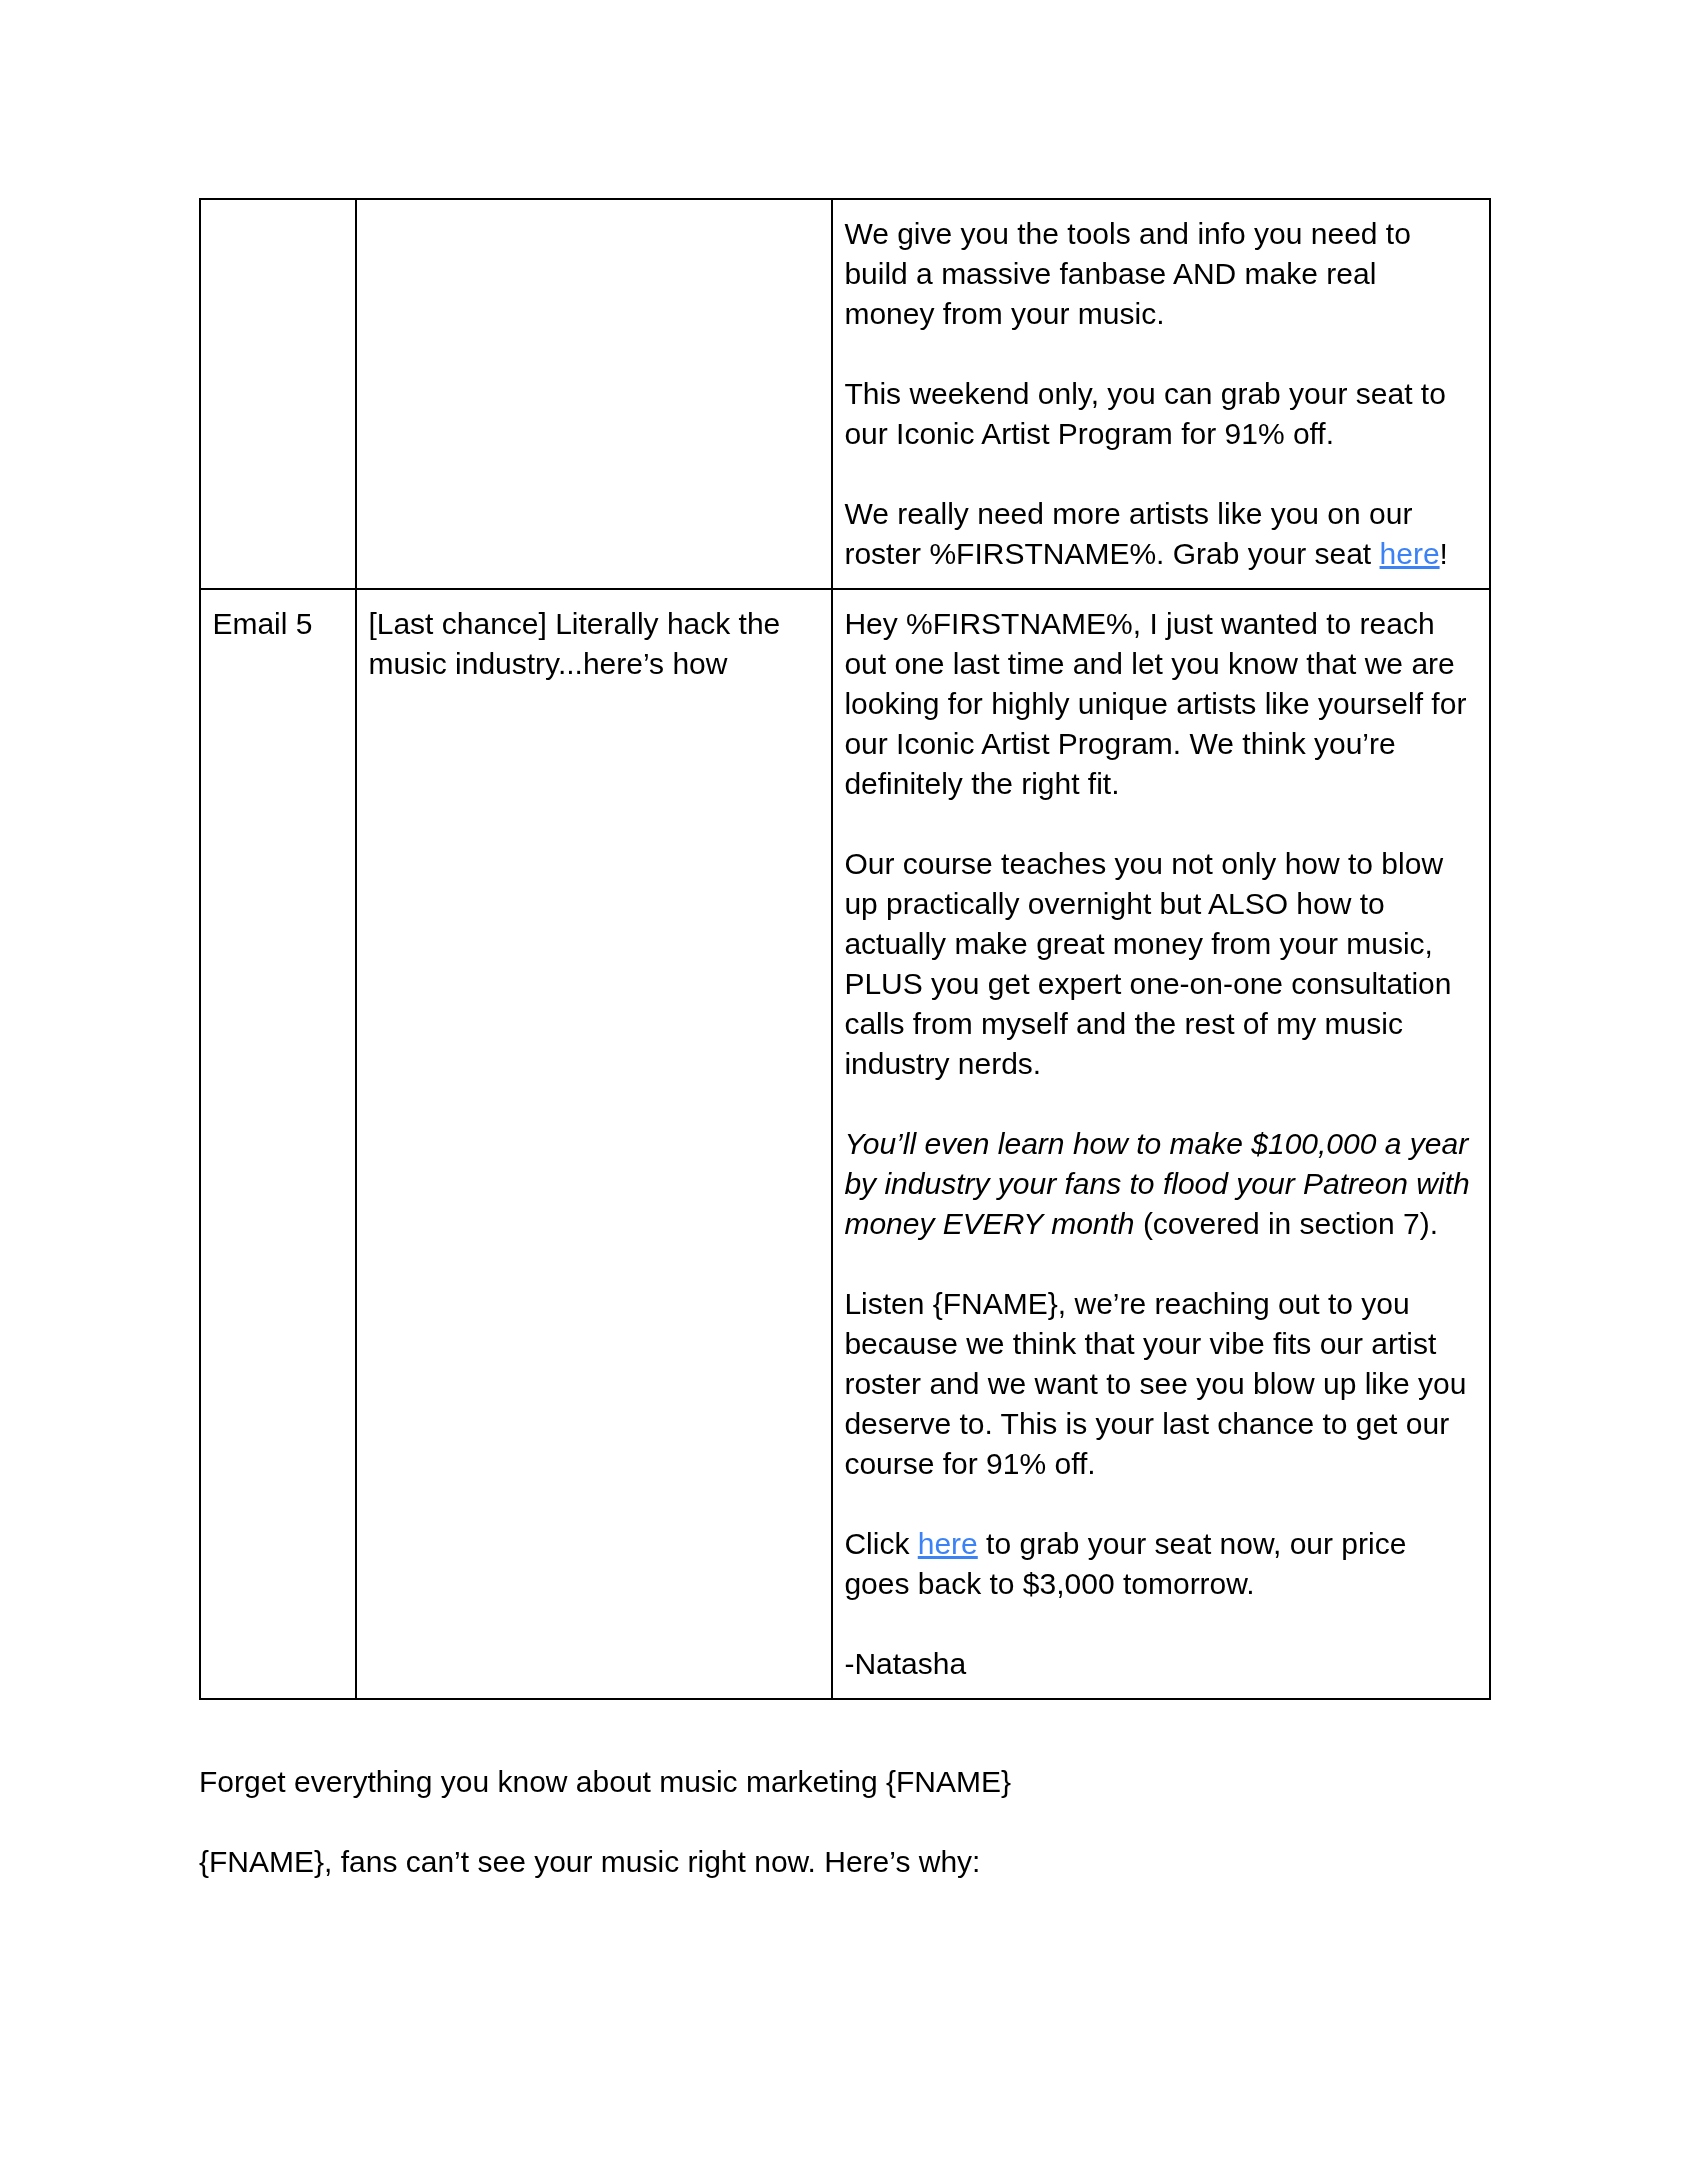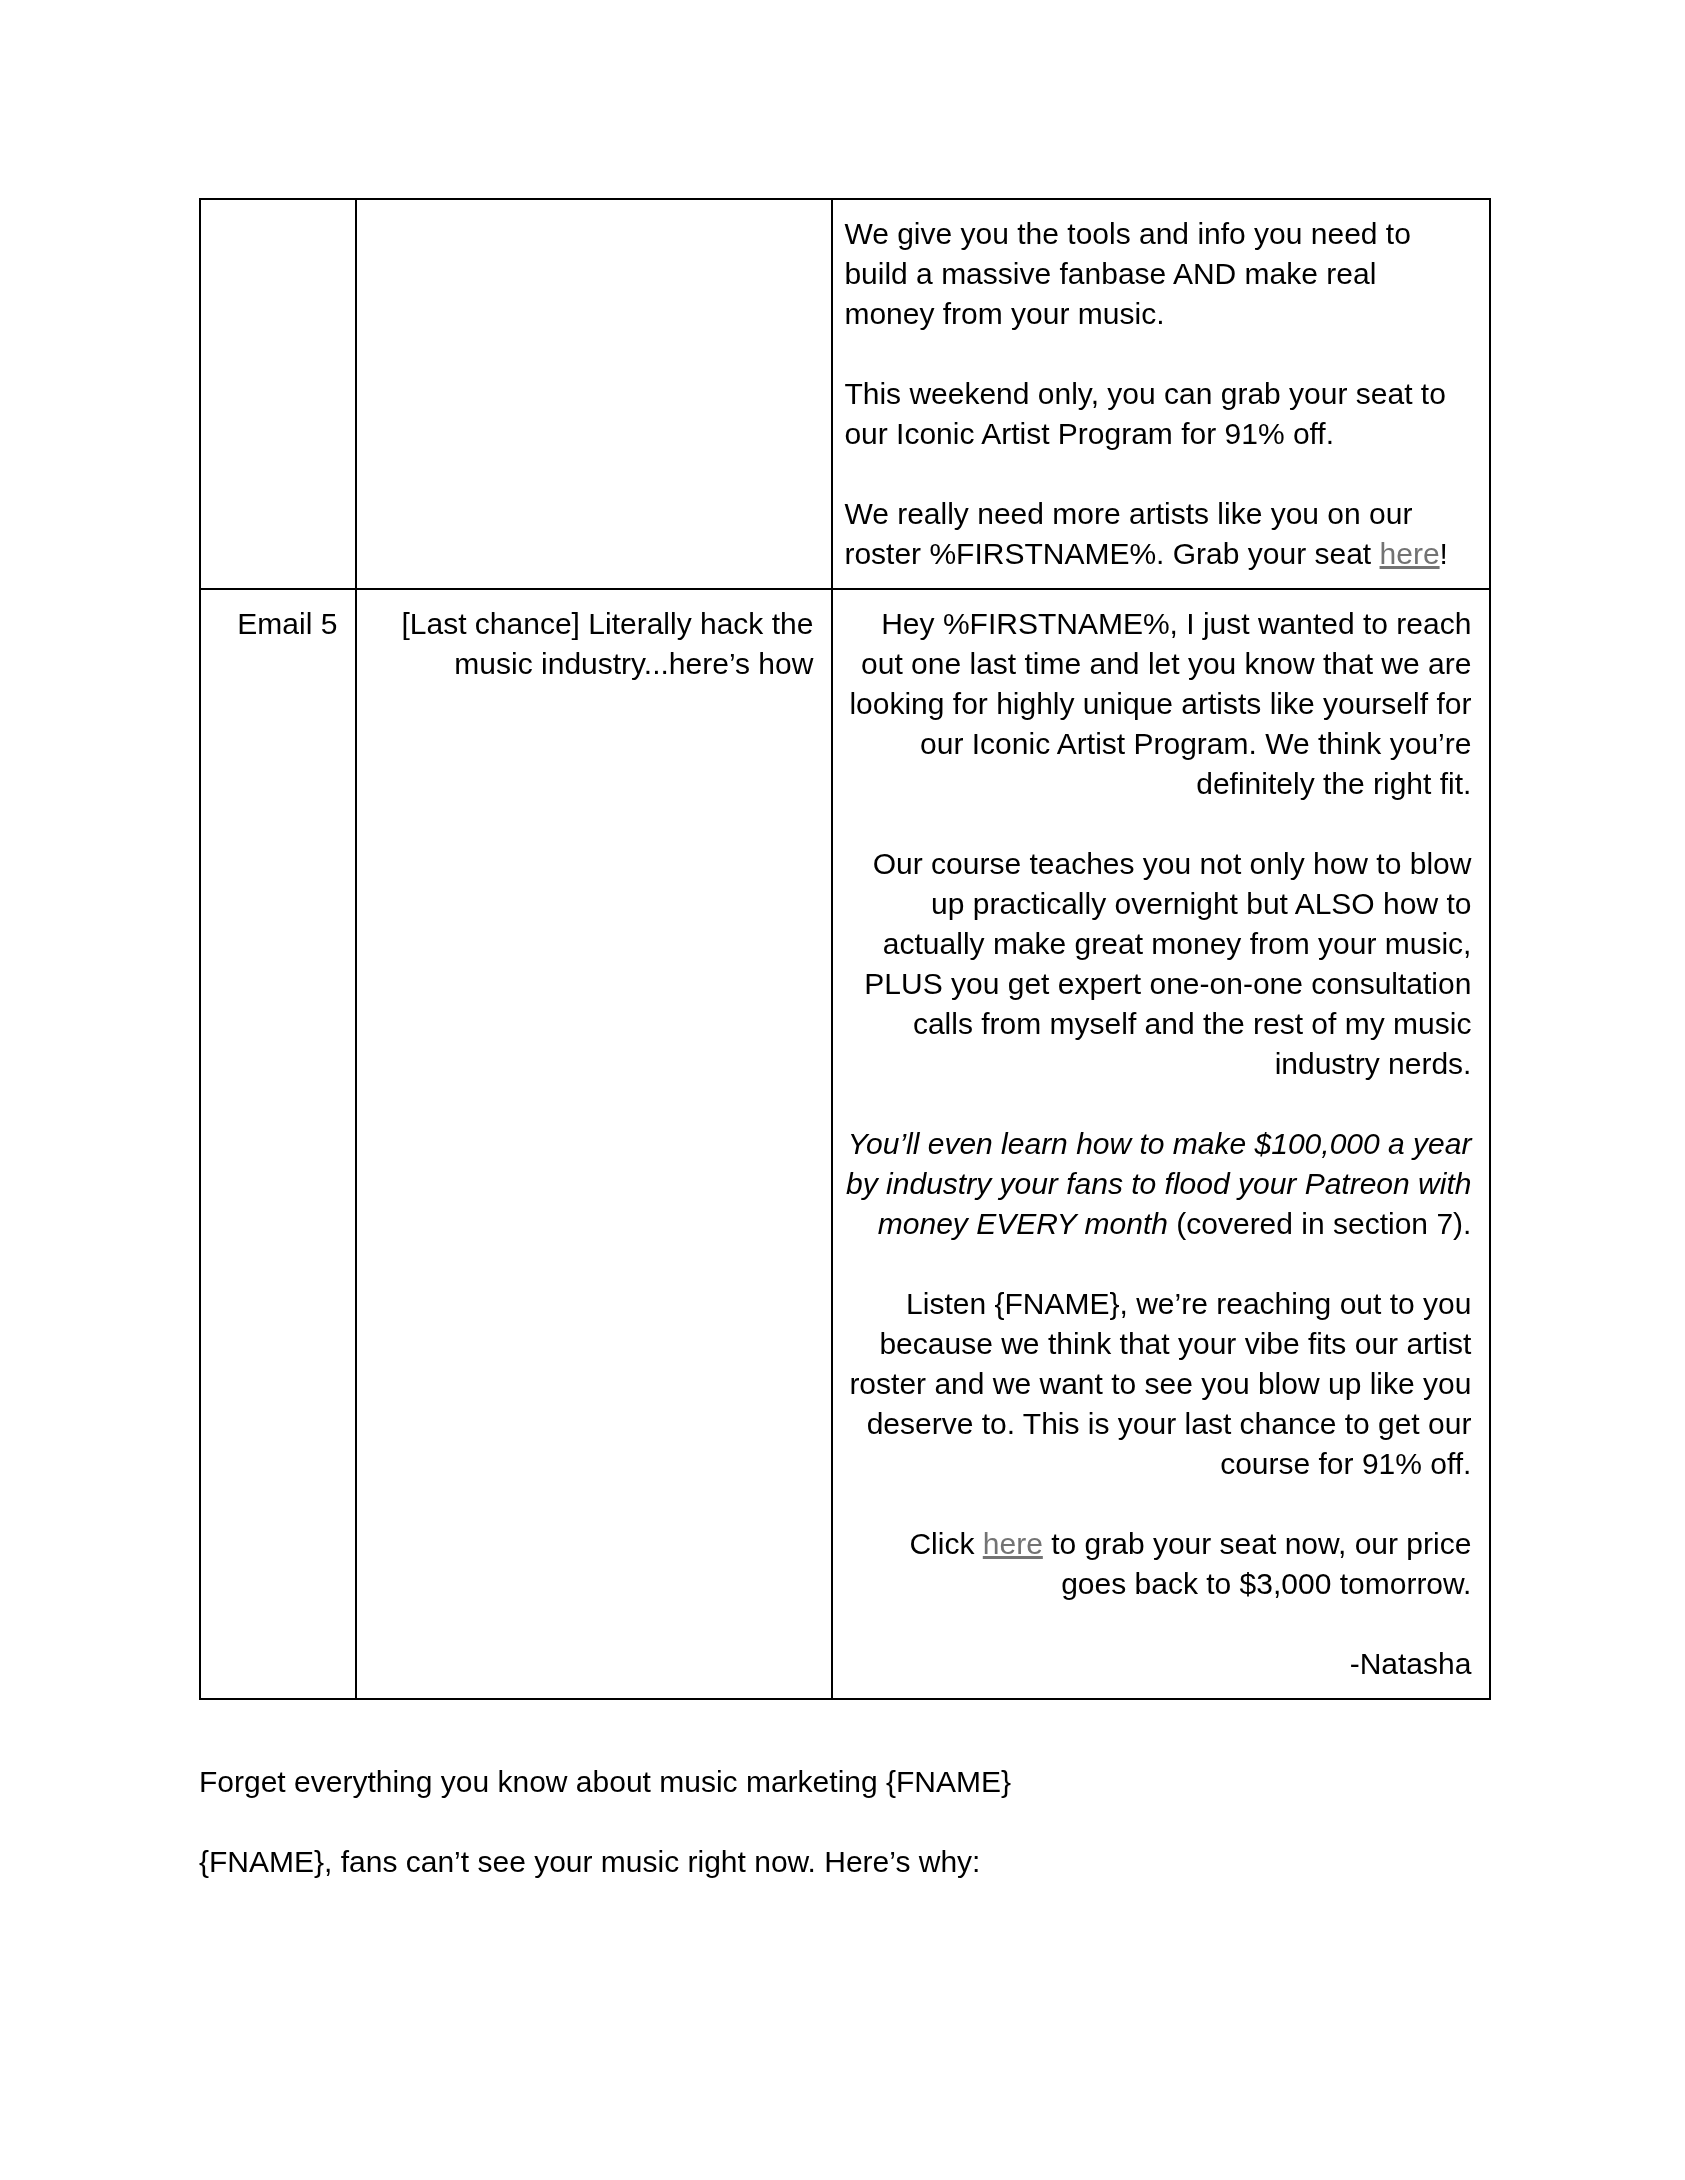--- a/index.html
+++ b/index.html
@@ -29,27 +29,27 @@
     vertical-align: top;
     padding: 14px 17.6px 14px 11.4px;
     font-size: 30px;
     line-height: 40px;
     word-wrap: break-word;
   }
   col.c1 { width: 156px; }
   col.c2 { width: 476px; }
   col.c3 { width: 658px; }
   tr.row-1 { height: 382px; }
-  tr.row-2 { height: 1108px; text-align: right; }
+  tr.row-2 { height: 1108px; }
 
   .para { min-height: 40px; }
   .b { font-weight: normal; }
   .i { font-style: italic; }
   a.link {
-    color: #737373;
+    color: #3b82f6;
     text-decoration: underline;
     cursor: pointer;
   }
 
   .footer-block {
     position: absolute;
     left: 199px;
     top: 1722px;
     width: 1290px;
     font-size: 30px;

